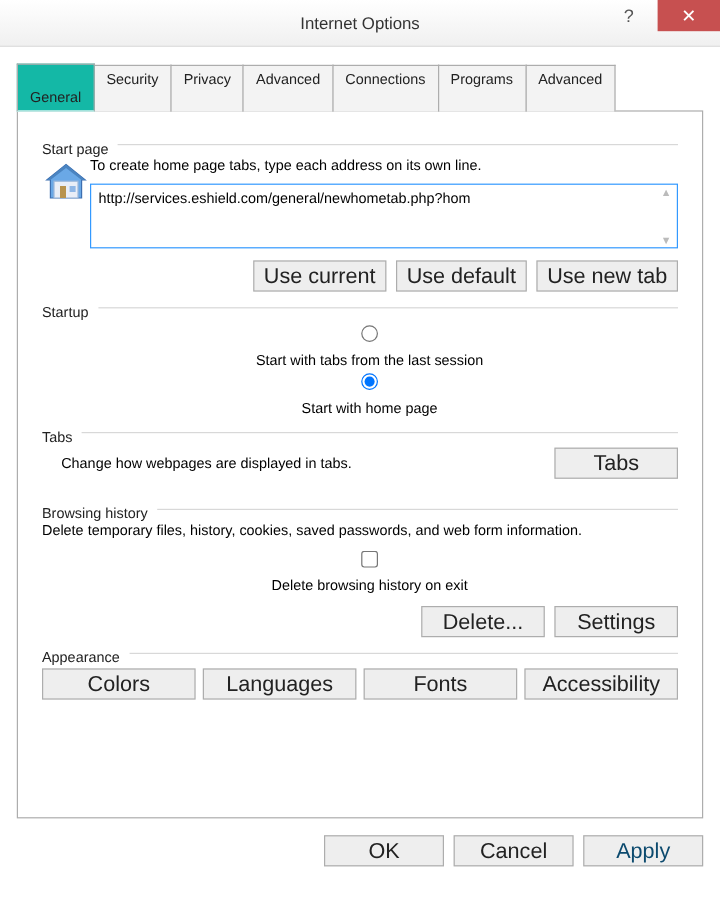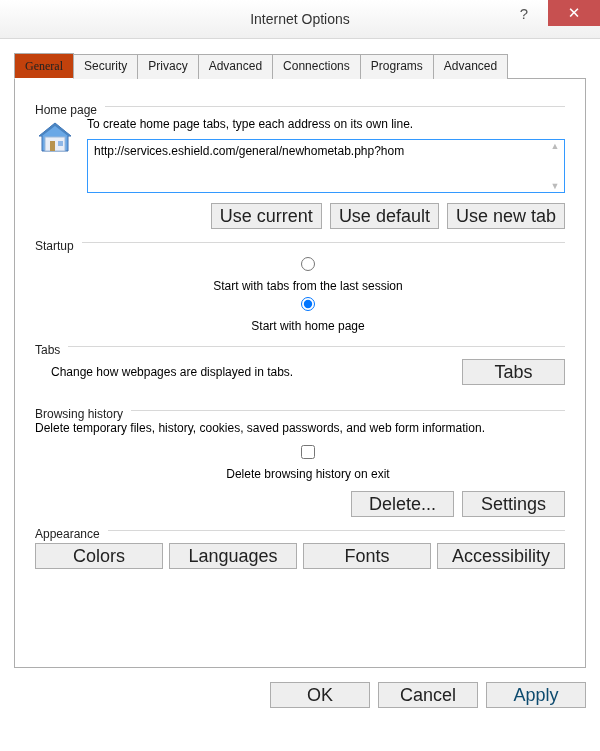--- a/index.html
+++ b/index.html
@@ -60,27 +60,26 @@
   .tab {
     padding: 4px 10px;
     border: 1px solid #adadad;
     border-bottom: none;
     background: #f3f3f3;
     font-size: 12px;
     color: #222;
     margin-right: -1px;
   }
   .tab.active {
-    background: #c2410c;
+    background: #14b8a6;
     border-bottom: 1px solid #fff;
     position: relative;
     z-index: 3;
-    padding-top: 5px;
+    padding-top: 20px;
     margin-top: -1px;
-    font-family: Liberation Serif, serif;
   }
   .panel {
     border: 1px solid #adadad;
     background: #fff;
     padding: 14px 20px 16px 20px;
     min-height: 590px;
     box-sizing: border-box;
   }
   .group-label {
     font-size: 12px;
@@ -97,21 +96,20 @@
   }
   .group-header {
     display: flex;
     align-items: center;
     gap: 8px;
     margin-top: 10px;
   }
   .group-header .group-label { margin-bottom: 0; flex-shrink: 0; }
   .home-row {
     display: flex;
-    gap: 12px;
     justify-content: flex-end;
   }
   .home-icon {
     width: 40px;
     height: 40px;
     flex-shrink: 0;
     margin-top: 2px;
   }
   .home-right {
     flex: 1;
@@ -236,21 +234,21 @@
     <div class="tab">Privacy</div>
     <div class="tab">Advanced</div>
     <div class="tab">Connections</div>
     <div class="tab">Programs</div>
     <div class="tab">Advanced</div>
   </div>
 
   <div class="panel">
 
     <div class="group-header">
-      <span class="group-label">Home page</span>
+      <span class="group-label">Start page</span>
       <hr class="divider-inline">
     </div>
     <div class="home-row">
       <div class="home-icon">
         <svg viewBox="0 0 40 40" width="40" height="40">
           <polygon points="20,4 36,17 33,17 33,32 7,32 7,17 4,17" fill="#6aa8e6" stroke="#3d6fb0" stroke-width="1"></polygon>
           <rect x="10" y="18" width="20" height="14" fill="#e9eef7" stroke="#9cb8da"></rect>
           <rect x="15" y="22" width="5" height="10" fill="#b8934d"></rect>
           <rect x="23" y="22" width="5" height="5" fill="#8fb7e6"></rect>
           <polygon points="20,4 36,17 33,17 20,7 7,17 4,17" fill="#4a84c1"></polygon>

